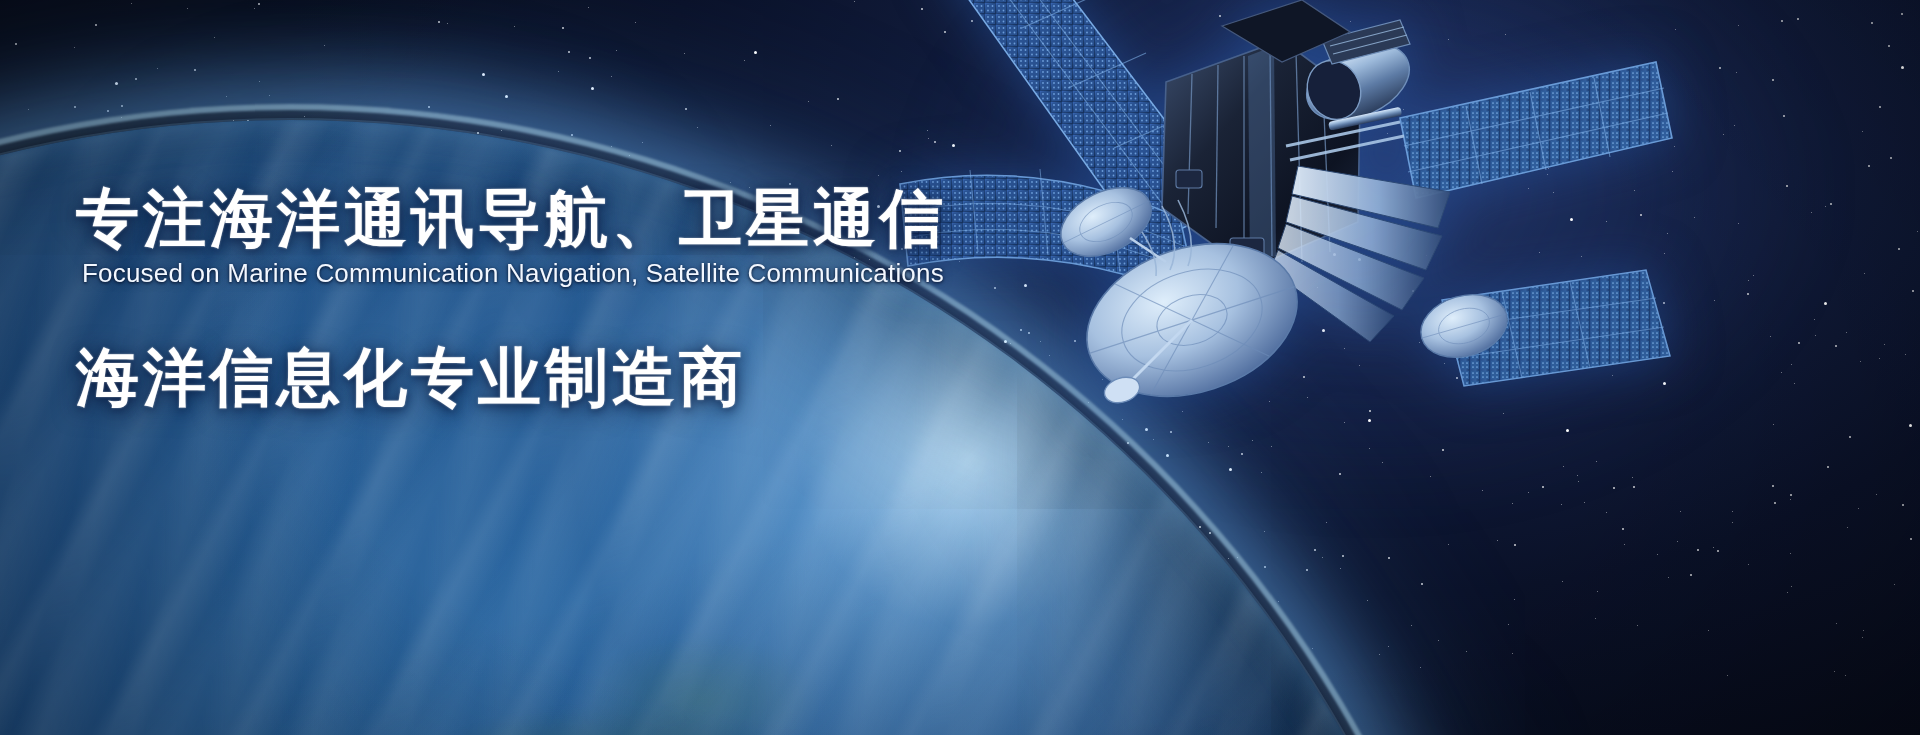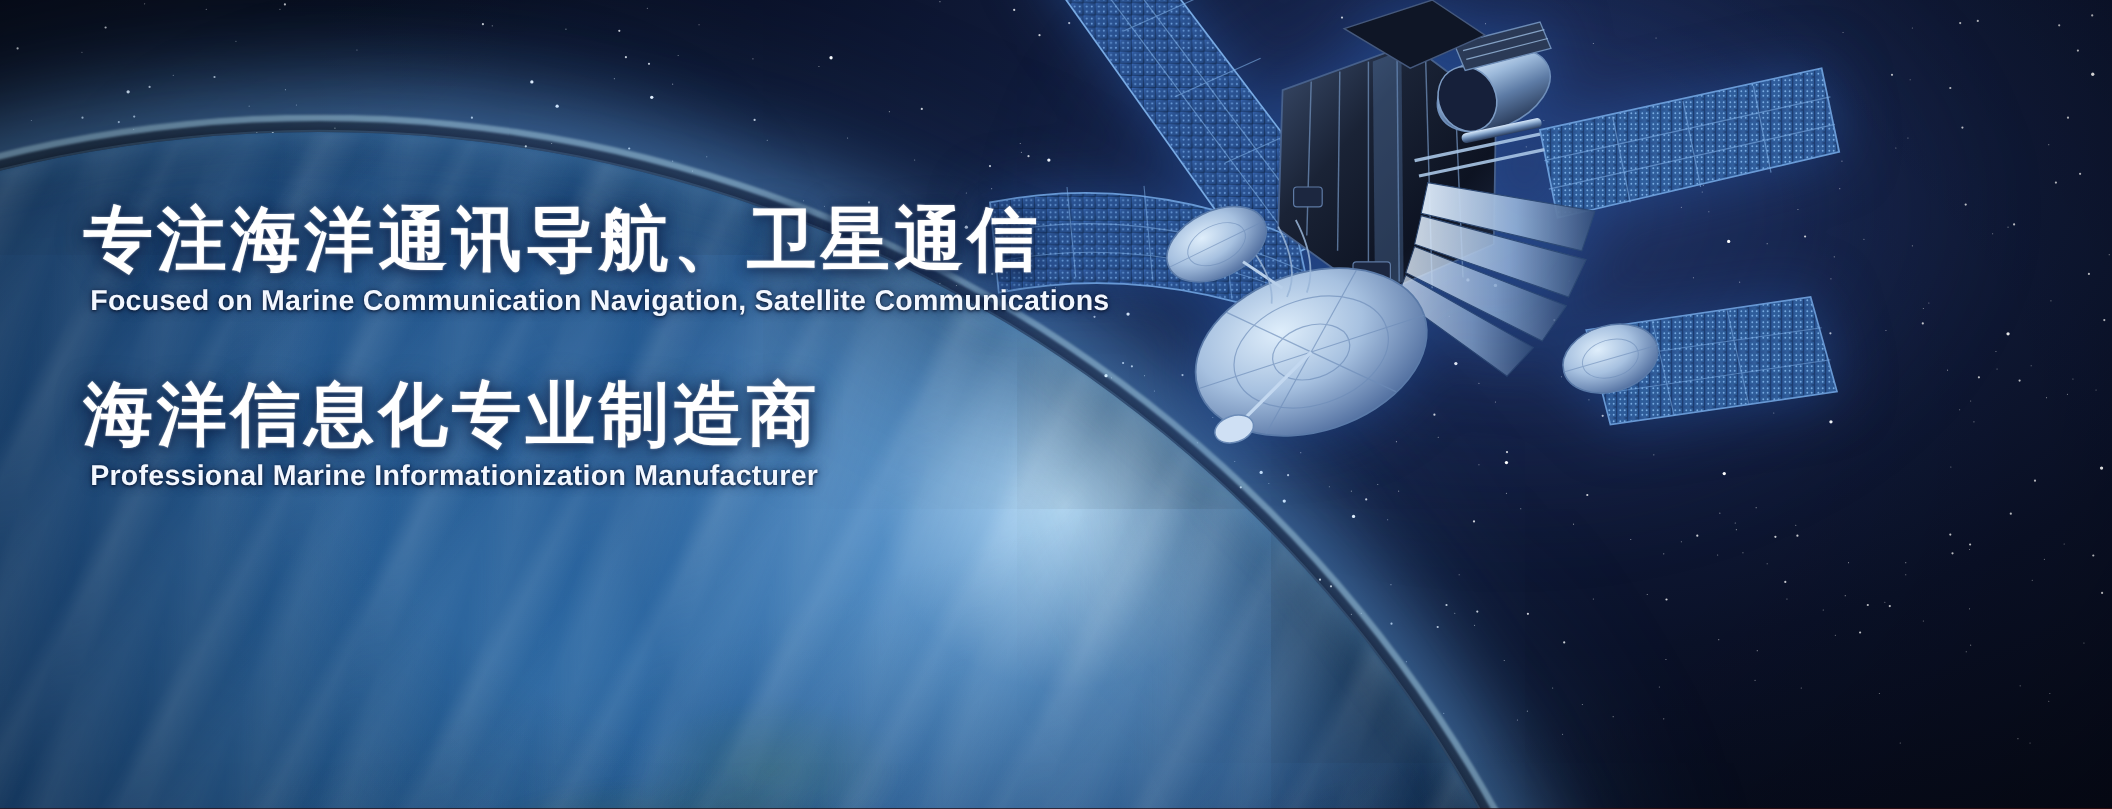--- a/index.html
+++ b/index.html
@@ -11,21 +11,21 @@
   body {
     font-family: "Liberation Sans", "DejaVu Sans", sans-serif;
   }
 
   
   #banner {
     position: relative;
     width: 1920px;
     height: 735px;
     overflow: hidden;
-    background: #7f1d1d;
+    background: #0c4a6e;
     user-select: none;
   }
 
   
   .space-base {
     position: absolute;
     inset: 0;
     background:
       radial-gradient(ellipse 1100px 700px at 72% 18%, #1a2a56 0%, #111c3c 38%, #0a1128 66%, #060a18 100%),
       linear-gradient(160deg, #0a1433 0%, #0c1738 40%, #070c1e 100%);
@@ -181,21 +181,21 @@
     color: #ffffff;
     text-shadow:
       0 0 2px rgba(255,255,255,0.55),
       0 2px 10px rgba(10,30,70,0.85),
       0 4px 26px rgba(5,18,48,0.75);
     white-space: nowrap;
   }
   .subline {
     margin: 6px 0 0 6px;
     font-size: 26px;
-    font-weight: 700;
+    font-weight: 400;
     letter-spacing: 0.2px;
     color: #f2f7ff;
     text-shadow:
       0 1px 3px rgba(3,12,34,0.95),
       0 0 10px rgba(10,30,70,0.8);
     white-space: nowrap;
   }
 </style>
 </head>
 <body>
@@ -418,16 +418,15 @@
     </svg>
   </div>
 
   <div class="copy copy-1">
     <h1 class="headline">专注海洋通讯导航、卫星通信</h1>
     <p class="subline">Focused on Marine Communication Navigation, Satellite Communications</p>
   </div>
 
   <div class="copy copy-2">
     <h2 class="headline">海洋信息化专业制造商</h2>
-    <p class="subline">Professional Marine Informationization Manufacturer</p>
   </div>
 
 </div>
 
 </body></html>

